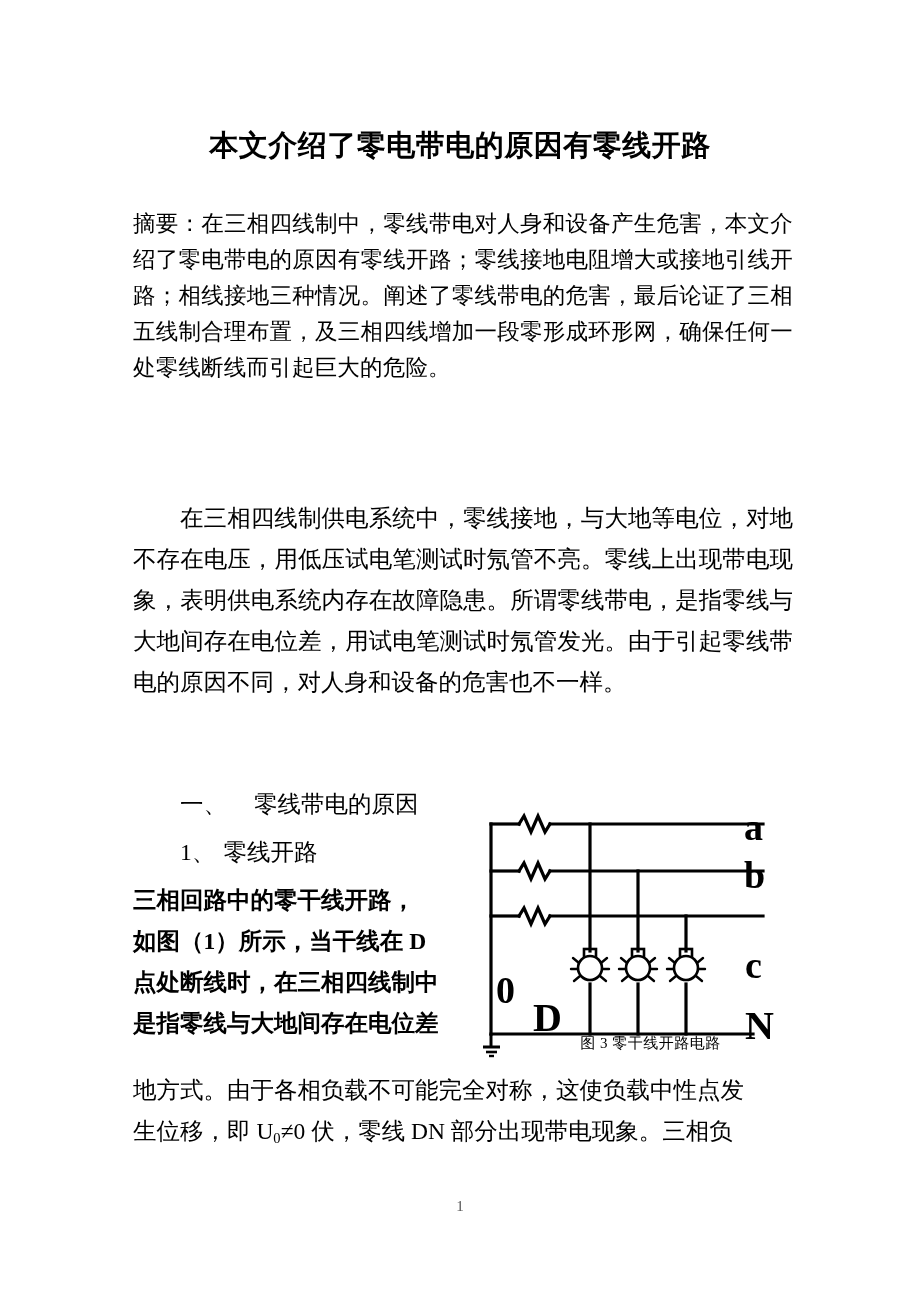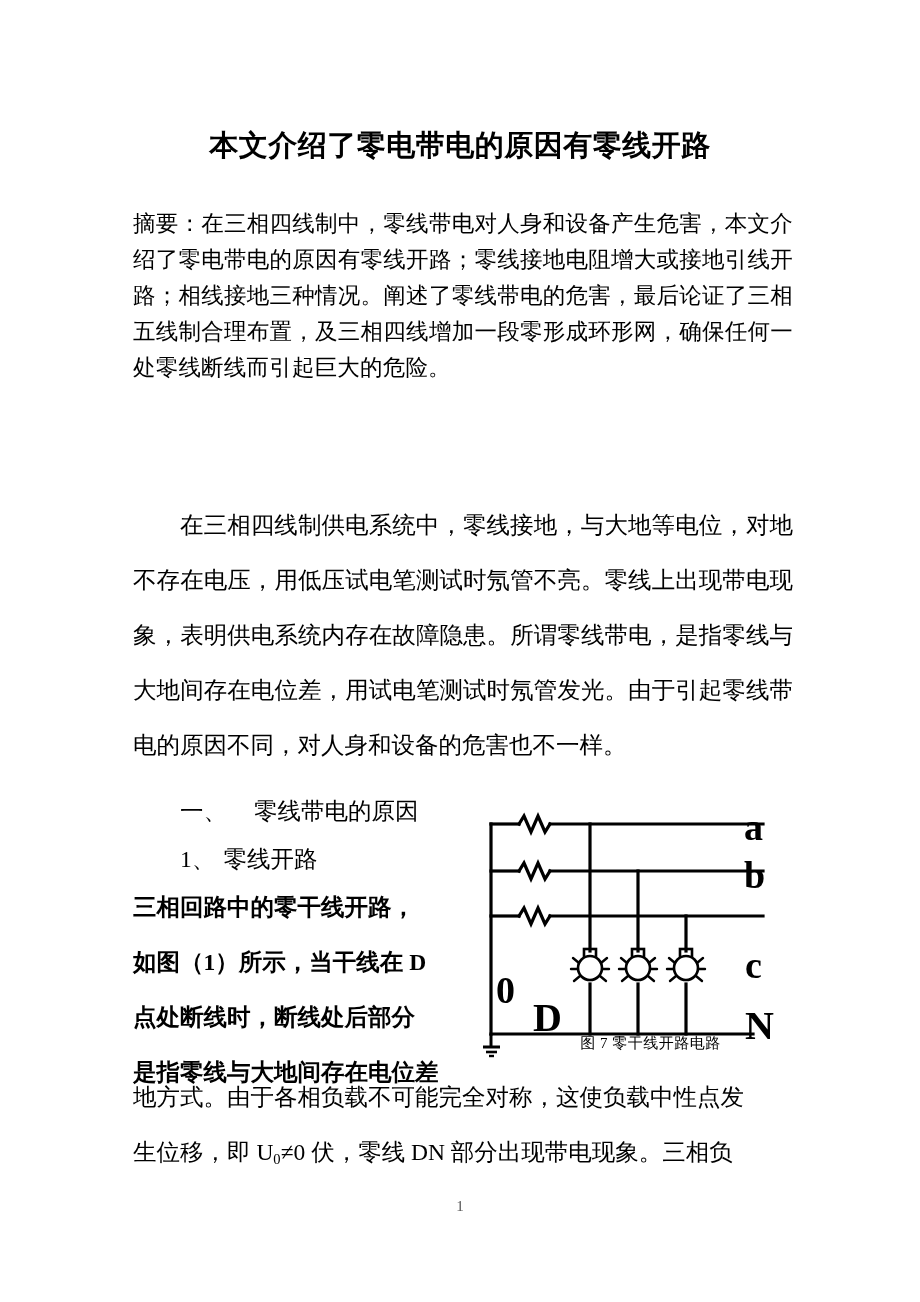--- a/index.html
+++ b/index.html
@@ -45,21 +45,21 @@
     line-height: 36px;
     text-align: justify;
     text-justify: inter-ideograph;
     letter-spacing: 0.2px;
   }
 
   
   .body-text {
     font-family: "Liberation Serif", "DejaVu Serif", serif;
     font-size: 23.5px;
-    line-height: 55px;
+    line-height: 41px;
     text-align: justify;
     text-justify: inter-ideograph;
   }
   .para-intro {
     position: absolute;
     left: 133px;
     top: 498px;
     width: 660px;
     text-indent: 2em;
   }
@@ -151,21 +151,21 @@
     <span>一、</span><span class="h-gap"></span><span>零线带电的原因</span>
   </div>
 
   <div class="body-text heading-2">
     <span>1、</span><span class="h-gap"></span><span>零线开路</span>
   </div>
 
   <div class="body-text wrap-col">
     <div class="ln">三相回路中的零干线开路，</div>
     <div class="ln">如图（1）所示，当干线在 D</div>
-    <div class="ln">点处断线时，断线处后部分</div>
+    <div class="ln">点处断线时，在三相四线制中</div>
     <div class="ln">是指零线与大地间存在电位差</div>
   </div>
 
   <div class="body-text para-tail">
     <div class="ln">地方式。由于各相负载不可能完全对称，这使负载中性点发</div>
     <div class="ln"><span>生位移，即 U</span><sub>0</sub><span>≠0 伏，零线 DN 部分出现带电现象。三相负</span></div>
   </div>
 
   <div class="figure">
     <svg width="310" height="268" viewBox="0 0 310 268">
@@ -244,18 +244,18 @@
       </g>
     </svg>
 
     <div style="position:absolute;left:261px;top:2px;font-family:'Liberation Serif','DejaVu Serif',serif;font-size:38px;font-weight:bold;line-height:1;">a</div>
     <div style="position:absolute;left:261px;top:50px;font-family:'Liberation Serif','DejaVu Serif',serif;font-size:38px;font-weight:bold;line-height:1;">b</div>
     <div style="position:absolute;left:262px;top:140px;font-family:'Liberation Serif','DejaVu Serif',serif;font-size:38px;font-weight:bold;line-height:1;">c</div>
     <div style="position:absolute;left:262px;top:200px;font-family:'Liberation Serif','DejaVu Serif',serif;font-size:40px;font-weight:bold;line-height:1;">N</div>
     <div style="position:absolute;left:13px;top:165px;font-family:'Liberation Serif','DejaVu Serif',serif;font-size:38px;font-weight:bold;line-height:1;">0</div>
     <div style="position:absolute;left:50px;top:192px;font-family:'Liberation Serif','DejaVu Serif',serif;font-size:40px;font-weight:bold;line-height:1;">D</div>
 
-    <div class="fig-caption">图 7 零干线开路电路</div>
+    <div class="fig-caption">图 3 零干线开路电路</div>
   </div>
 
   <div class="page-number">1</div>
 
 </div>
 
 </body></html>

